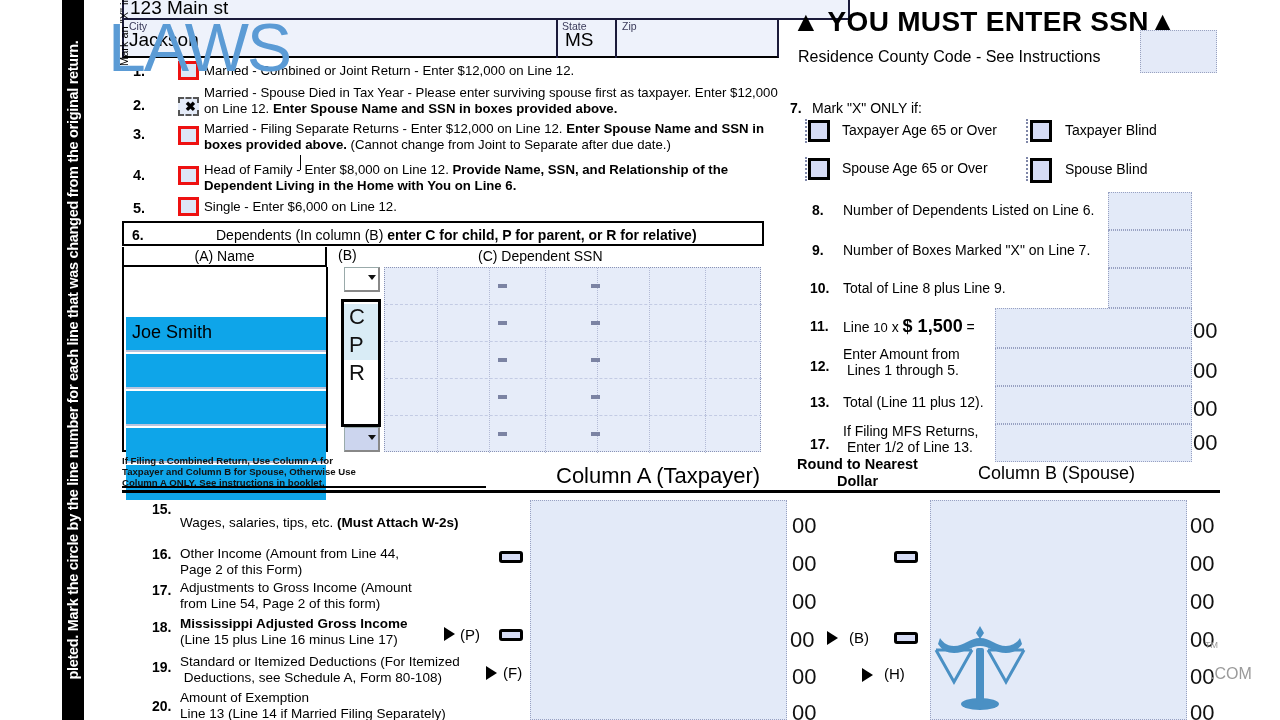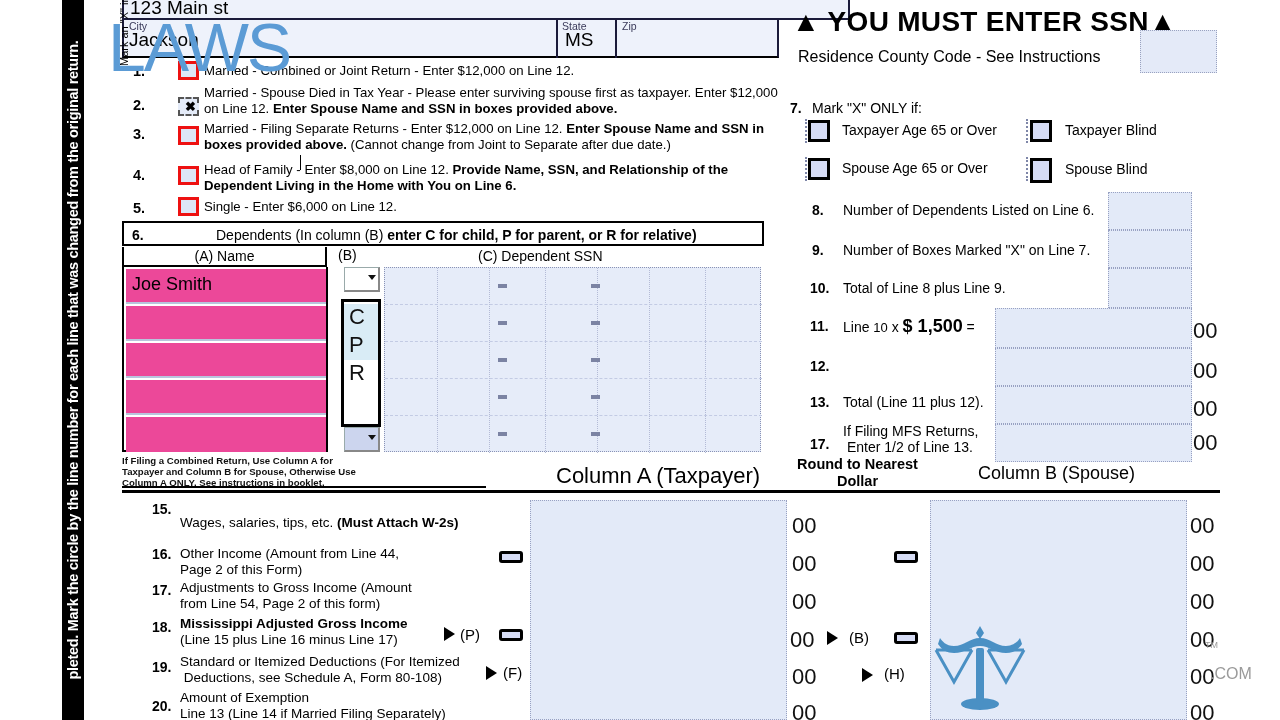--- a/index.html
+++ b/index.html
@@ -85,22 +85,22 @@
     border-left:2px solid #000; border-right:2px solid #000; border-bottom:2px solid #000;
     background:#fff; text-align:center;
   }
   #colA-head span { font-size:14px; }
   #colB-head { position:absolute; left:338px; top:247px; font-size:14px; }
   #colC-head { position:absolute; left:478px; top:248px; font-size:14px; }
 
   
   #names { position:absolute; left:122px; top:267px; width:206px; height:185px;
            border-left:2px solid #000; border-right:2px solid #000; border-bottom:2px solid #000;}
-  .name-row { position:absolute; left:2px; width:200px; height:35px; background:#ec4899;
-              border-bottom:2px solid #b9c4dd; }
+  .name-row { position:absolute; left:2px; width:200px; height:35px; background:#0ea5e9;
+              border-bottom:2px solid #b9c4dd;margin-top:48px; }
   .name-val { position:absolute; left:6px; top:5px; font-size:18px; color:#000; }
 
   
   #bcol { position:absolute; left:340px; top:267px; width:42px; height:185px; }
   .bsel {
     position:absolute; left:4px; width:36px; height:25px;
     background:#fff; border-top:1px solid #9aa; border-left:1px solid #9aa;
     border-right:2px solid #888; border-bottom:2px solid #888;
   }
   .bsel-arrow { position:absolute; right:2px; top:7px; width:0;height:0;
@@ -343,20 +343,21 @@
     <span class="rnum" style="left:810px; top:280px;">10.</span>
     <span class="rtxt" style="left:843px; top:280px;">Total of Line 8 plus Line 9.</span>
     <div class="amtbox" style="left:1108px; top:268px; width:84px; height:40px;"></div>
 
     <span class="rnum" style="left:810px; top:318px;">11.</span>
     <span class="rtxt" style="left:843px; top:318px;">Line <span style="font-size:13px">10</span> x <b style="font-size:18px">$ 1,500</b> =</span>
     <div class="amtbox" style="left:995px; top:308px; width:197px; height:40px;"></div>
     <span class="zeros" style="left:1193px; top:318px;">00</span>
 
     <span class="rnum" style="left:810px; top:358px;">12.</span>
+    <span class="rtxt" style="left:843px; top:346px;">Enter Amount from<br>&nbsp;Lines 1 through 5.</span>
     <div class="amtbox" style="left:995px; top:348px; width:197px; height:38px;"></div>
     <span class="zeros" style="left:1193px; top:358px;">00</span>
 
     <span class="rnum" style="left:810px; top:394px;">13.</span>
     <span class="rtxt" style="left:843px; top:394px;">Total (Line 11 plus 12).</span>
     <div class="amtbox" style="left:995px; top:386px; width:197px; height:38px;"></div>
     <span class="zeros" style="left:1193px; top:396px;">00</span>
 
     <span class="rnum" style="left:810px; top:436px;">17.</span>
     <span class="rtxt" style="left:843px; top:423px;">If Filing MFS Returns,<br>&nbsp;Enter 1/2 of Line 13.</span>

